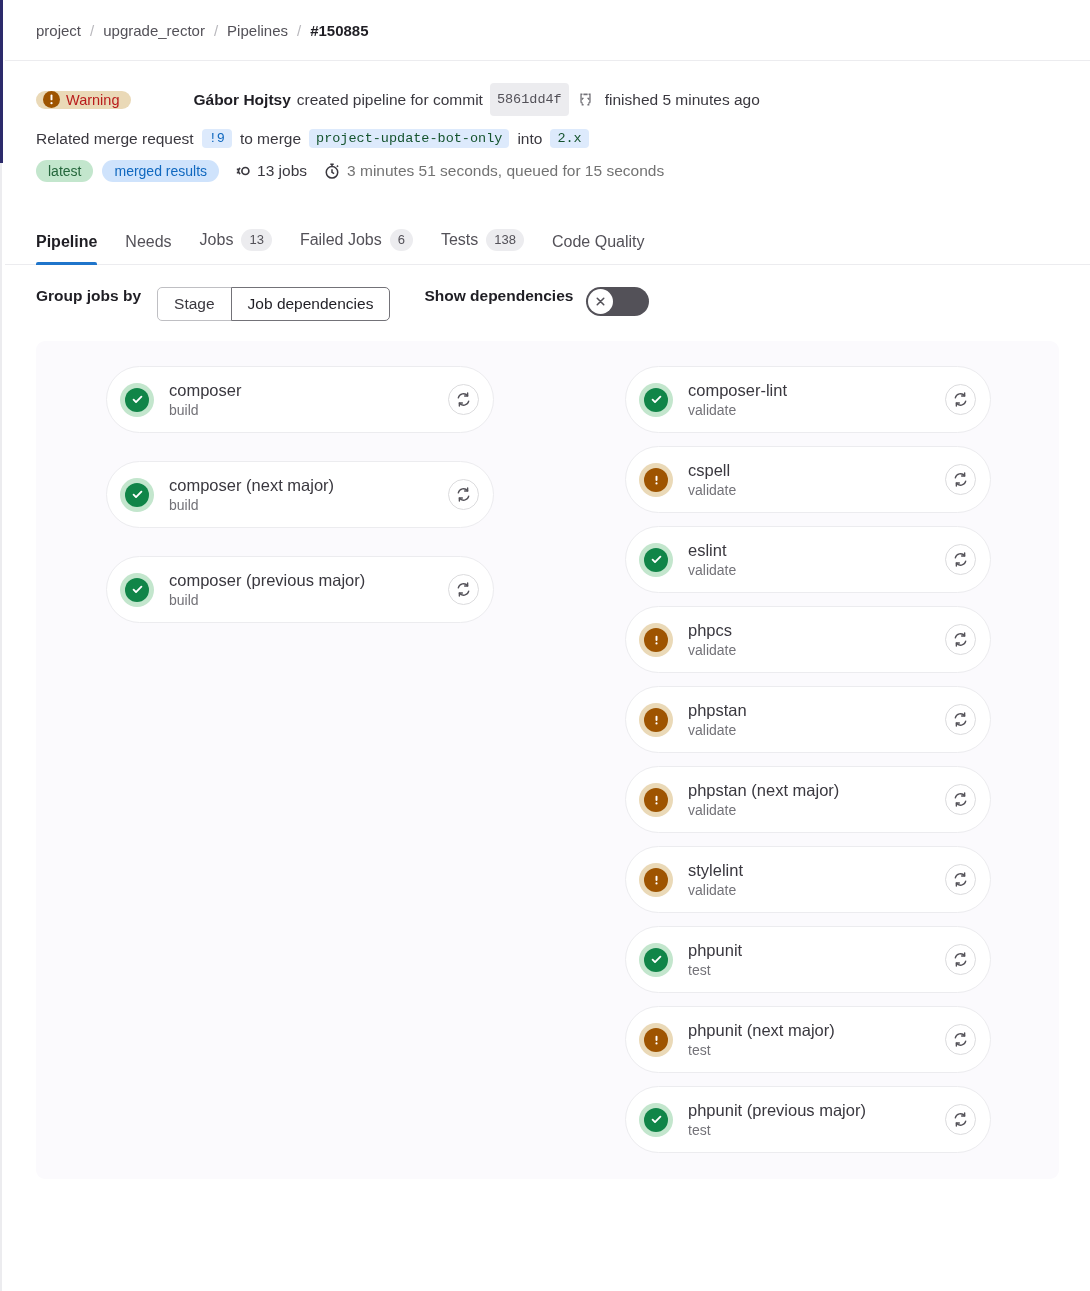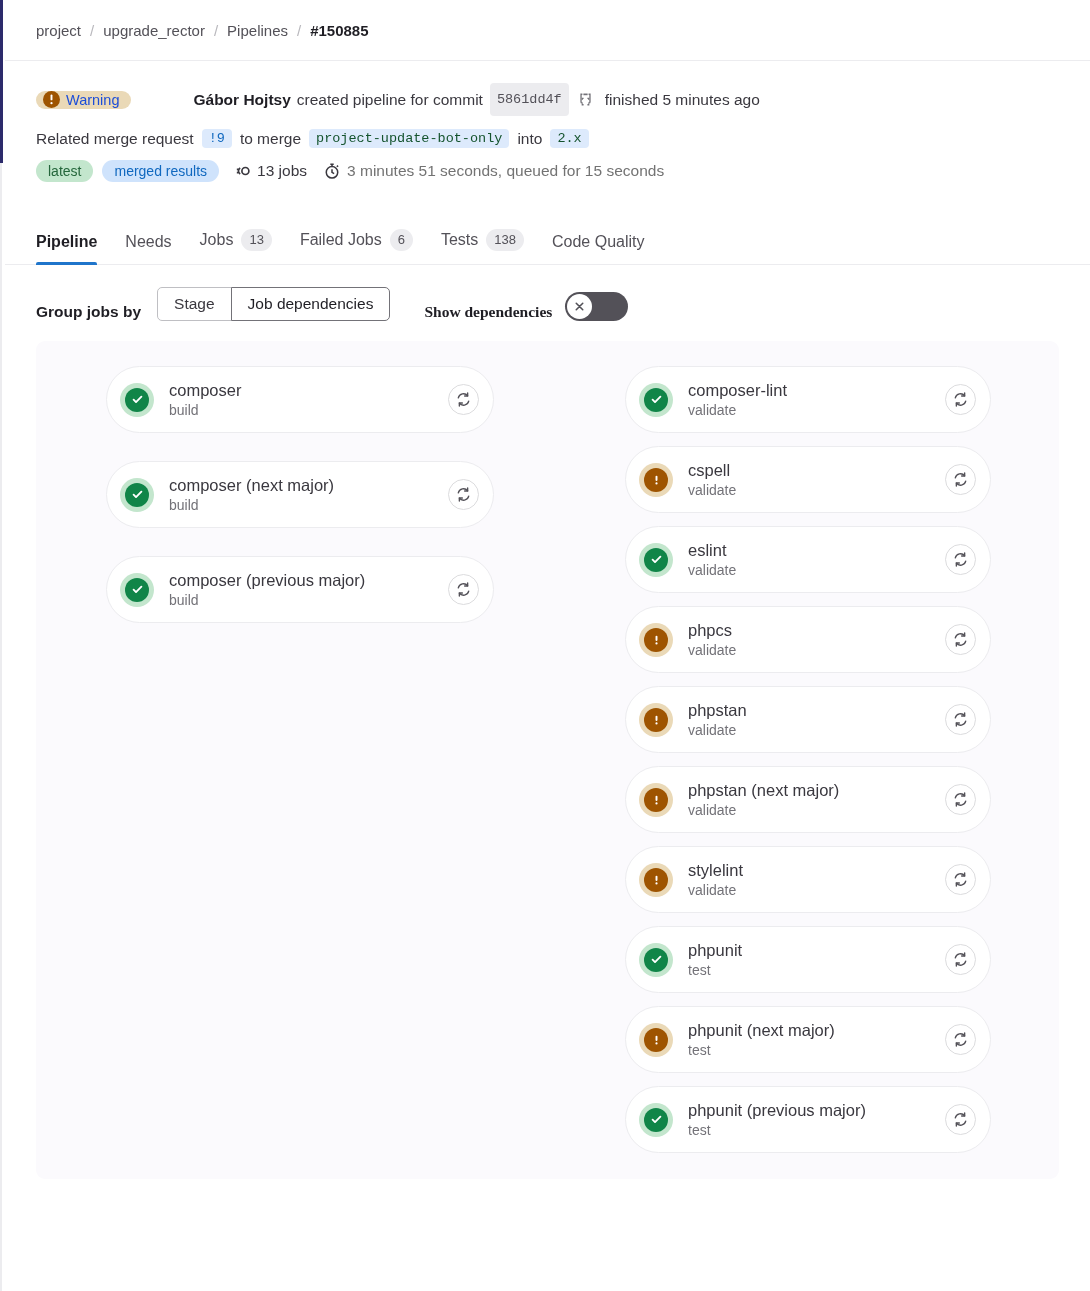--- a/index.html
+++ b/index.html
@@ -72,21 +72,21 @@
     flex-wrap: nowrap;
   }
   .meta-row.row2 { margin-bottom: 12px; }
   .meta-row.row3 { margin-bottom: 0; }
 
   .badge-warning {
     display: inline-flex;
     align-items: center;
     gap: 6px;
     background: #ead9b7;
-    color: #1d4ed8;
+    color: #b91c1c;
     border-radius: 999px;
     padding: 3px 12px 3px 7px;
     font-size: 14.5px;
     font-weight: 400;
     margin-right: 14px;
     height: 18px;
   }
   .warn-glyph {
     width: 17px; height: 17px;
     border-radius: 50%;
@@ -199,21 +199,21 @@
     border-radius: 999px;
     font-size: 13px;
     font-weight: 400;
     padding: 2px 8px;
     line-height: 1.35;
   }
 
   
   .controls {
     display: flex;
-    align-items: flex-end;
+    align-items: flex-start;
     padding: 22px 31px 20px 31px;
   }
   .controls-label {
     font-size: 15.5px;
     font-weight: 700;
     color: #1f1e24;
     margin-right: 16px;
   }
   .seg-group { display: flex; }
   .seg {
@@ -232,21 +232,20 @@
     z-index: 2;
     position: relative;
     color: #1f1e24;
   }
   .toggle-label {
     font-size: 15.5px;
     font-weight: 700;
     color: #1f1e24;
     margin-left: 34px;
     margin-right: 13px;
-    font-family: Liberation Serif, serif;
   }
   .toggle {
     width: 63px; height: 29px;
     border-radius: 999px;
     background: #535158;
     position: relative;
     cursor: pointer;
     display: inline-block;
   }
   .toggle .knob {

